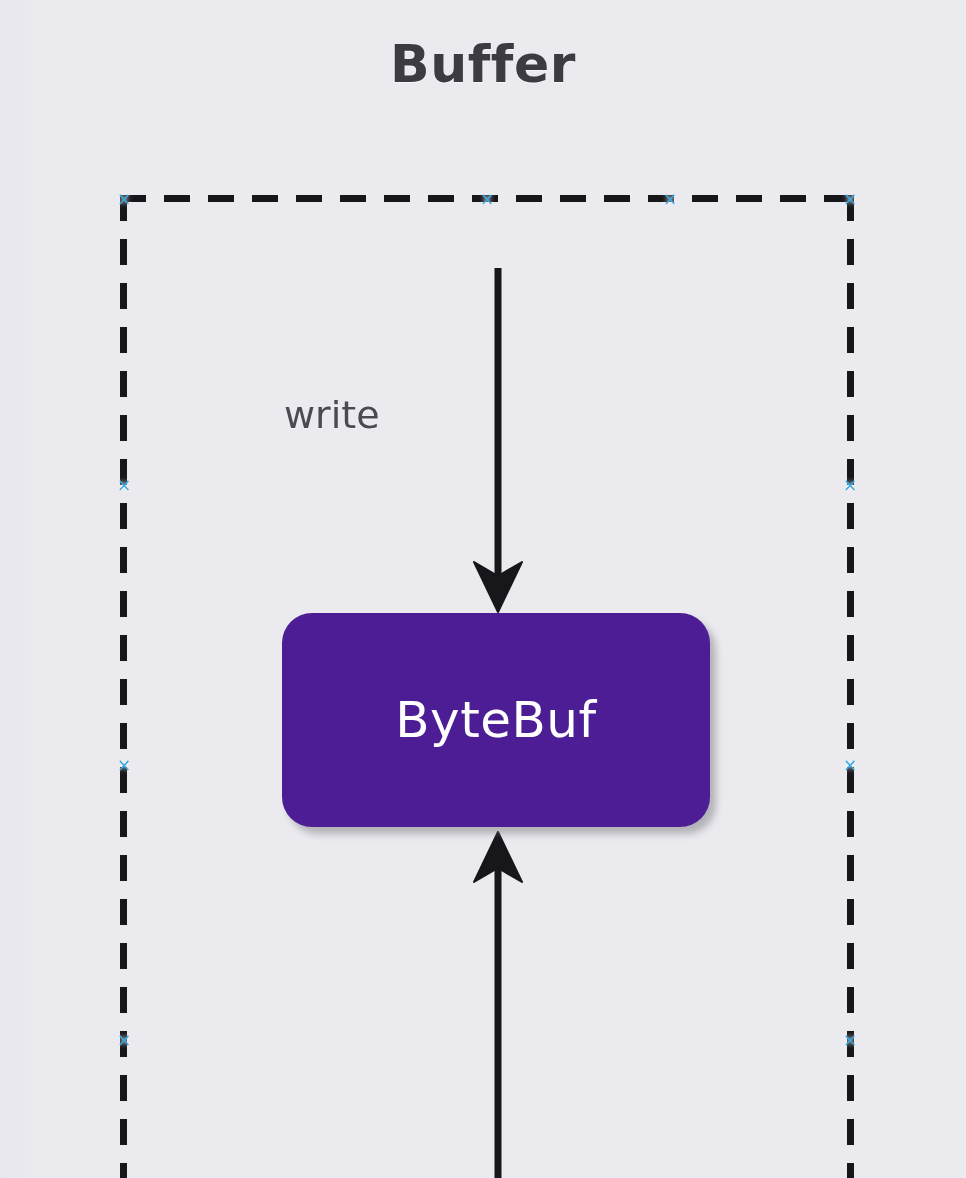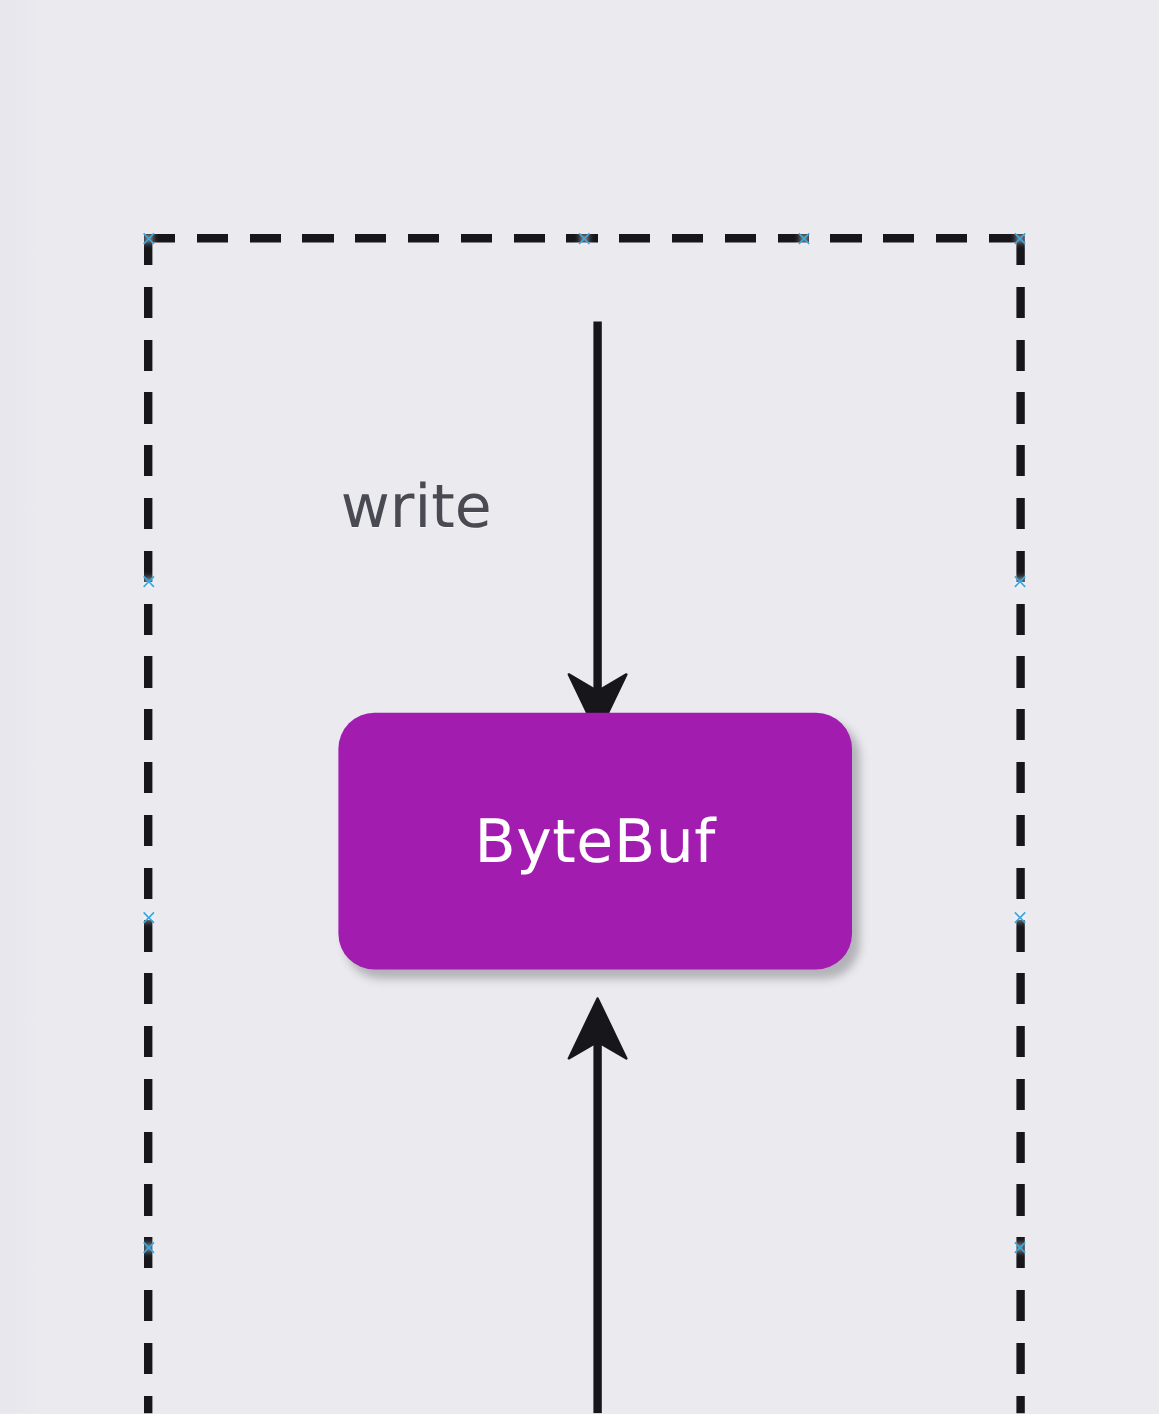--- a/index.html
+++ b/index.html
@@ -103,57 +103,58 @@
   }
   .arrow-head {
     fill: #16161b;
     stroke: #16161b;
     stroke-width: 2;
     stroke-linejoin: round;
   }
 
   .flow-label {
     position: absolute;
-    font-size: 50px;
+    font-size: 38px;
     font-weight: normal;
     color: #4a4a52;
     white-space: nowrap;
     text-shadow: 0 1px 0 rgba(255,255,255,0.55);
   }
   #label-write { left: 284px; top: 393px; }
   #label-read  { left: 303px; top: 1018px; }
 
   
   #bytebuf-node {
     position: absolute;
     left: 282px;
-    top: 594px;
+    top: 613px;
     width: 428px;
     height: 214px;
-    background: #a21caf;
+    background: #4c1d95;
     border-radius: 30px;
     box-shadow: 6px 7px 7px rgba(110,110,118,0.45);
     display: flex;
     align-items: center;
     justify-content: center;
   }
   #bytebuf-label {
     color: #ffffff;
     font-size: 50px;
     font-weight: normal;
     letter-spacing: 0.5px;
   }
 </style>
 </head>
 <body>
 
 <div id="canvas">
 
   <div id="page-edge"></div>
 
+  <div id="title">Buffer</div>
 
   <div id="dashed-region">
     <div class="edge edge-top"></div>
 
     <div class="edge edge-left"></div>
     <div class="edge edge-right"></div>
 
     <div class="handle" style="left:4px;  top:4px;">×</div>
     <div class="handle" style="left:367px;top:4px;">×</div>
     <div class="handle" style="left:550px;top:4px;">×</div>

